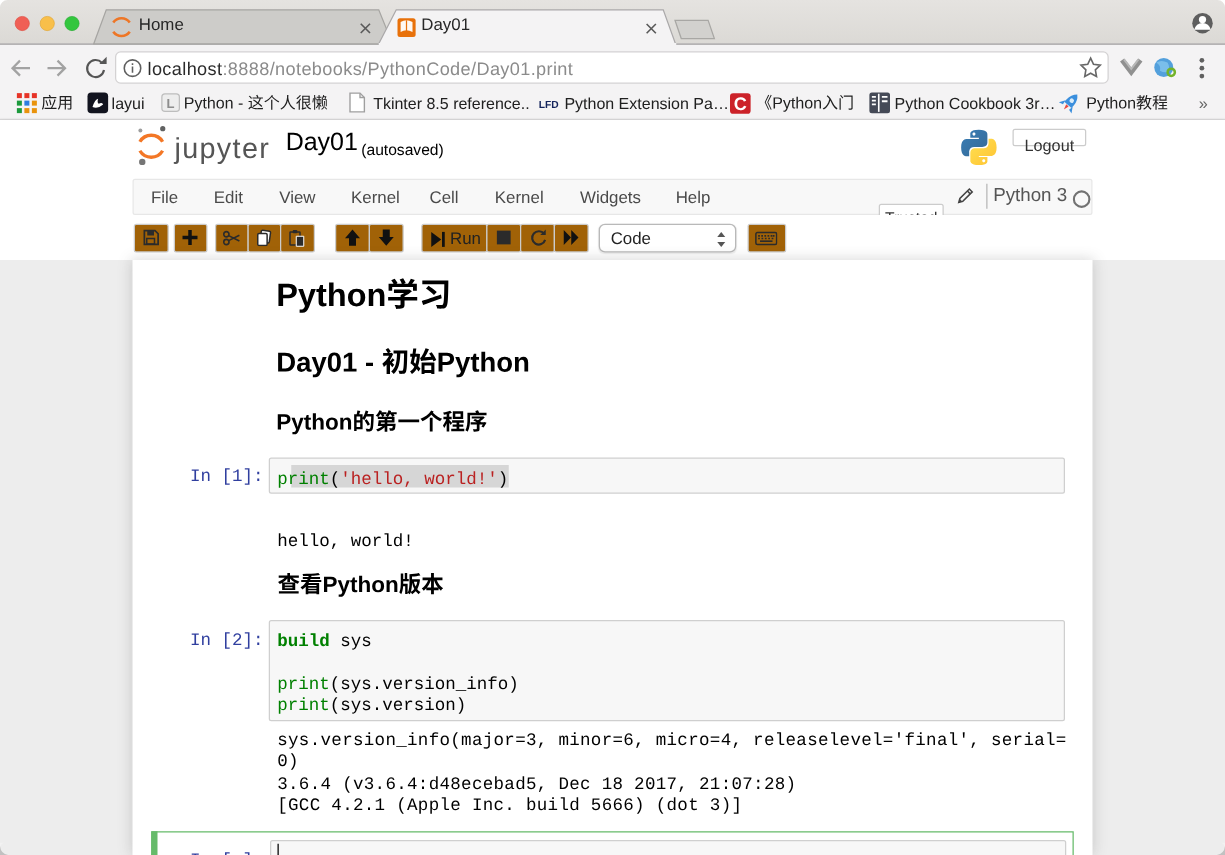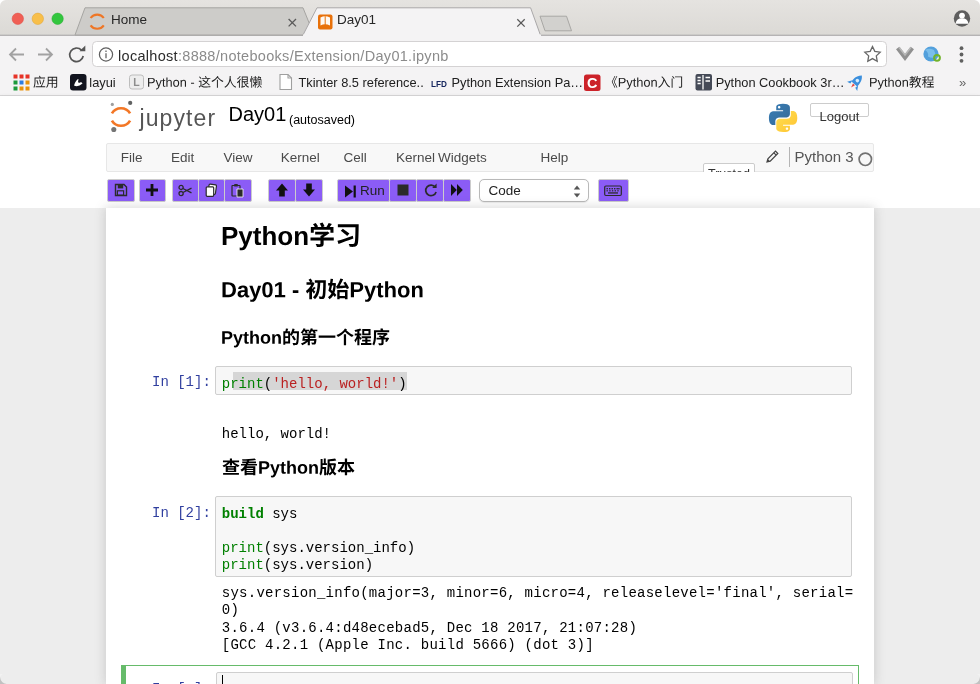--- a/index.html
+++ b/index.html
@@ -1,19 +1,19 @@
 <!DOCTYPE html>
 <html><head><meta charset="utf-8">
 <style>
 *{margin:0;padding:0;box-sizing:border-box}
 html,body{width:980px;height:684px;overflow:hidden;position:relative;
  font-family:"Liberation Sans",sans-serif;background:#fff}
 .abs{position:absolute}
 .mono{font-family:"Liberation Mono",monospace}
-.btn{position:absolute;background:#8b5cf6;border:1px solid #ccc;border-radius:2px}
+.btn{position:absolute;background:#a16207;border:1px solid #ccc;border-radius:2px}
 </style></head><body>
 
 <svg class="abs" style="left:0;top:0" width="980" height="36">
 <defs>
       <linearGradient id="tg" x1="0" y1="0" x2="0" y2="1">
 <stop offset="0" stop-color="#e5e3e0"></stop>
         <stop offset="1" stop-color="#dbd9d5"></stop>
       </linearGradient>
     </defs>
 <rect width="980" height="36" fill="url(#tg)"></rect>
@@ -77,21 +77,21 @@
       <circle cx="931" cy="18" r="7.6" fill="#53a0dc"></circle>
 <path d="M925,14 q4,2.5 3,6.5 q3,2 7,1 q1,-4 -1,-7.5 q-5,-2.5 -9,0z" fill="#85c6ef" opacity="0.8"></path>
 <circle cx="937" cy="21.8" r="2.9" fill="none" stroke="#72b32a" stroke-width="2.0"></circle>
     </g>
 <g fill="#606060">
       <circle cx="961.5" cy="12.2" r="1.9"></circle>
       <circle cx="961.5" cy="18.5" r="1.9"></circle>
       <circle cx="961.5" cy="24.8" r="1.9"></circle>
     </g>
 </svg>
-<div class="abs" style="left:118px;top:47.6px;font-size:14.5px;color:#2b2b2b;letter-spacing:0.3px">localhost<span style="color:#8b8b8b">:8888/notebooks/Extension/Day01.ipynb</span></div>
+<div class="abs" style="left:118px;top:47.6px;font-size:14.5px;color:#2b2b2b;letter-spacing:0.3px">localhost<span style="color:#8b8b8b">:8888/notebooks/PythonCode/Day01.print</span></div>
 
 <div class="abs" style="left:0;top:68px;width:980px;height:28px;background:#f4f3f4;border-bottom:1px solid #d8d7d8"></div>
 <svg class="abs" style="left:0;top:68px" width="980" height="28">
 <g>
 <rect x="13.5" y="6.5" width="4" height="4" fill="#e63327"></rect>
       <rect x="19.5" y="6.5" width="4" height="4" fill="#e63327"></rect>
       <rect x="25.5" y="6.5" width="4" height="4" fill="#e63327"></rect>
 <rect x="13.5" y="12.5" width="4" height="4" fill="#1c9a3c"></rect>
       <rect x="19.5" y="12.5" width="4" height="4" fill="#2d7de1"></rect>
       <rect x="25.5" y="12.5" width="4" height="4" fill="#e9930c"></rect>
@@ -177,21 +177,21 @@
 <div class="abs" style="left:810px;top:103px;width:59px;height:14px;background:#fff;border:1px solid #ccc;border-radius:2px;font-size:13px;color:#333;text-align:center;line-height:25px">Logout</div>
 
 <div class="abs" style="left:106px;top:143px;width:768px;height:28.5px;background:#f8f8f8;border:1px solid #e7e7e7;border-radius:2px"></div>
 <div class="abs" style="left:0;top:143px;width:980px;height:28.5px;font-size:13.5px;color:#4a4a4a">
     <span style="position:absolute;left:120.8px;top:6.5px">File</span>
     <span style="position:absolute;left:171.1px;top:6.5px">Edit</span>
     <span style="position:absolute;left:223.4px;top:6.5px">View</span>
     <span style="position:absolute;left:280.8px;top:6.5px">Kernel</span>
     <span style="position:absolute;left:343.6px;top:6.5px">Cell</span>
     <span style="position:absolute;left:395.9px;top:6.5px">Kernel</span>
-    <span style="position:absolute;left:438px;top:6.5px">Widgets</span>
+    <span style="position:absolute;left:464px;top:6.5px">Widgets</span>
     <span style="position:absolute;left:540.5px;top:6.5px">Help</span>
 <span style="position:absolute;left:703px;top:20px;width:52px;height:21px;background:#fff;border:1px solid #ccc;border-radius:2px;text-align:center;line-height:20px;font-size:12.5px;color:#333">Trusted</span>
 <svg style="position:absolute;left:765px;top:6px" width="15" height="15" viewBox="0 0 15 15">
 <path d="M2,13 l0.9,-3.2 7.6,-7.6 2.3,2.3 -7.6,7.6 z" fill="none" stroke="#444" stroke-width="1.2"></path>
 <path d="M8.9,3.8 l2.3,2.3" stroke="#444" stroke-width="1.2"></path>
 <path d="M2,13 l0.8,-2.9 2.1,2.1 z" fill="#444"></path>
     </svg>
 <span style="position:absolute;left:789px;top:4px;width:1px;height:20px;background:#b5b5b5"></span>
 <span style="position:absolute;left:794.5px;top:4.5px;font-size:15px;color:#555">Python 3</span>
 <svg style="position:absolute;left:857.5px;top:8.5px" width="15" height="15">

